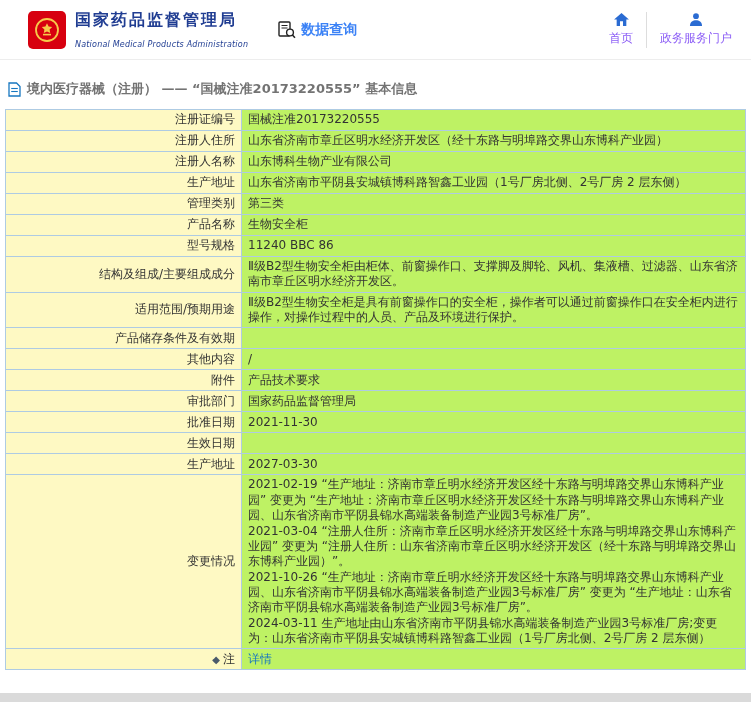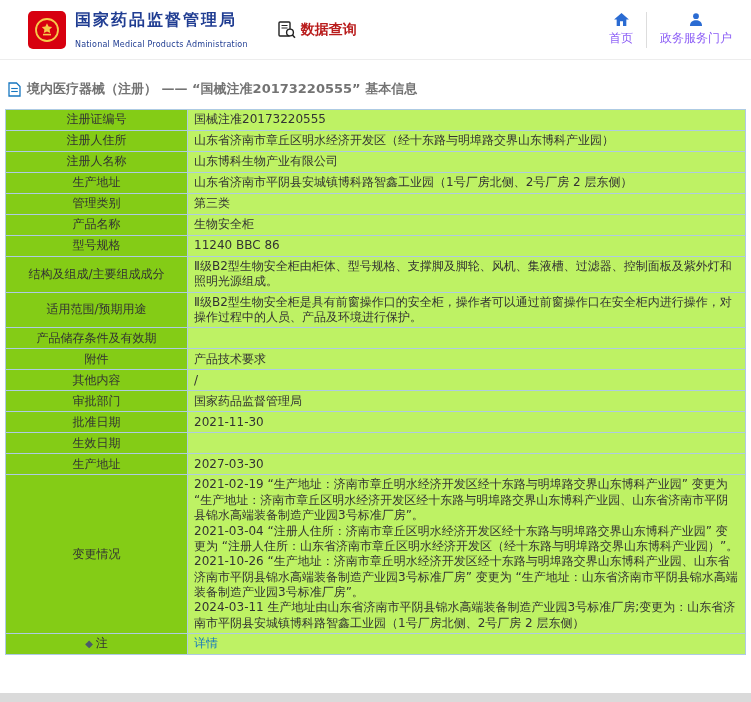--- a/index.html
+++ b/index.html
@@ -5,34 +5,34 @@
   * { margin:0; padding:0; box-sizing:border-box; }
   html,body { background:#fff; }
   body { font-family:"DejaVu Sans","Liberation Sans",sans-serif; }
   .page { width:751px; height:702px; position:relative; overflow:hidden; background:#fff; }
 
   
   .header { height:60px; display:flex; align-items:center; padding:0 6px 0 28px; background:#fff; border-bottom:1px solid #ededed; }
   .logo { width:38px; height:38px; border-radius:5px; background:#d7000f; display:flex; align-items:center; justify-content:center; flex:0 0 auto; }
   .org-names { margin-left:9px; }
   .org-cn { font-size:16px; font-weight:bold; color:#203d92; letter-spacing:2px; white-space:nowrap; }
-  .org-en { font-size:8px; color:#203d92; margin-top:9px; letter-spacing:.2px; white-space:nowrap; }
-  .data-query { display:flex; align-items:center; gap:5px; margin-left:30px; font-size:14px; font-weight:bold; color:#b91c1c; cursor:pointer; }
+  .org-en { font-size:8px; color:#203d92; margin-top:9px; letter-spacing:.2px; white-space:nowrap;font-style:italic; }
+  .data-query { display:flex; align-items:center; gap:5px; margin-left:30px; font-size:14px; font-weight:bold; color:#3b82f6; cursor:pointer; }
   .header-right { margin-left:auto; display:flex; align-items:center; }
   .nav-item { display:flex; flex-direction:column; align-items:center; gap:4px; font-size:12px; color:#8b5cf6; padding:0 13px; cursor:pointer; white-space:nowrap; }
   .nav-divider { width:1px; height:36px; background:#ddd; }
 
   
   .breadcrumb { display:flex; align-items:center; gap:6px; padding:20px 0 11px 8px; }
   .breadcrumb-text { color:#737373; font-size:13px; font-weight:bold; }
 
   
   .info-table { border-collapse:collapse; margin:0 5px; width:741px; table-layout:fixed; }
   .info-table td { border:1px solid #aecbe3; font-size:12px; line-height:1.28; padding:2px 6px; height:21px; vertical-align:middle; color:#333; }
-  .label-cell { background:#84cc16; width:182px; text-align:center; }
+  .label-cell { background:#fef9c3; width:236px; text-align:right; }
   .value-cell { background:#bef264; text-align:left; white-space:pre-line; word-break:break-all; }
   .note-icon { color:#4a5a6a; font-size:10px; margin-right:3px; }
   .detail-link { color:#1777c0; text-decoration:none; cursor:pointer; }
 
   
   .footer-strip { position:absolute; left:0; right:0; bottom:0; height:9px; background:#dadada; }
 </style>
 </head>
 <body>
 
@@ -112,37 +112,37 @@
         <tr>
           <td class="label-cell">产品名称</td>
           <td class="value-cell">生物安全柜</td>
         </tr>
         <tr>
           <td class="label-cell">型号规格</td>
           <td class="value-cell">11240 BBC 86</td>
         </tr>
         <tr>
           <td class="label-cell">结构及组成/主要组成成分</td>
-          <td class="value-cell">Ⅱ级B2型生物安全柜由柜体、型号规格、支撑脚及脚轮、风机、集液槽、过滤器、控制面板及紫外灯和照明光源组成。</td>
+          <td class="value-cell">Ⅱ级B2型生物安全柜由柜体、前窗操作口、支撑脚及脚轮、风机、集液槽、过滤器、山东省济南市章丘区明水经济开发区。</td>
         </tr>
         <tr>
           <td class="label-cell">适用范围/预期用途</td>
           <td class="value-cell">Ⅱ级B2型生物安全柜是具有前窗操作口的安全柜，操作者可以通过前窗操作口在安全柜内进行操作，对操作过程中的人员、产品及环境进行保护。</td>
         </tr>
         <tr>
           <td class="label-cell">产品储存条件及有效期</td>
           <td class="value-cell"></td>
         </tr>
         <tr>
+          <td class="label-cell">其他内容</td>
+          <td class="value-cell">/</td>
+        </tr>
+        <tr>
           <td class="label-cell">附件</td>
           <td class="value-cell">产品技术要求</td>
-        </tr>
-        <tr>
-          <td class="label-cell">其他内容</td>
-          <td class="value-cell">/</td>
         </tr>
         <tr>
           <td class="label-cell">审批部门</td>
           <td class="value-cell">国家药品监督管理局</td>
         </tr>
         <tr>
           <td class="label-cell">批准日期</td>
           <td class="value-cell">2021-11-30</td>
         </tr>
         <tr>

